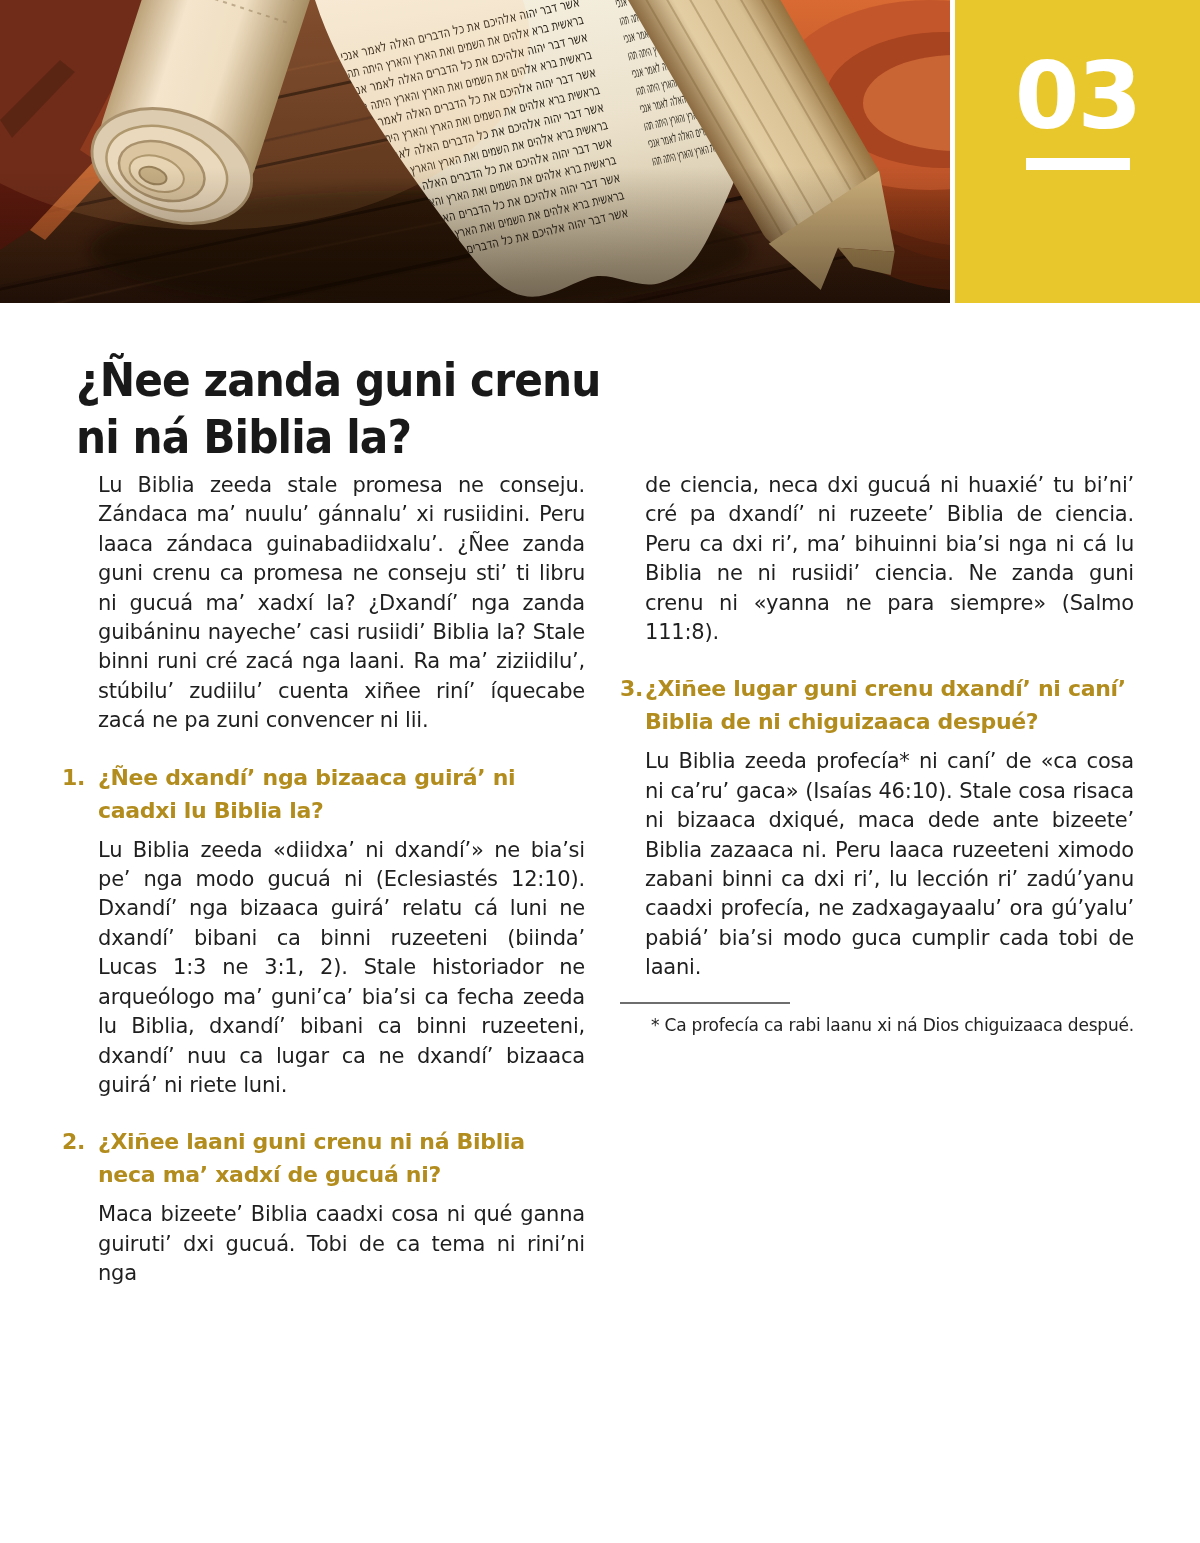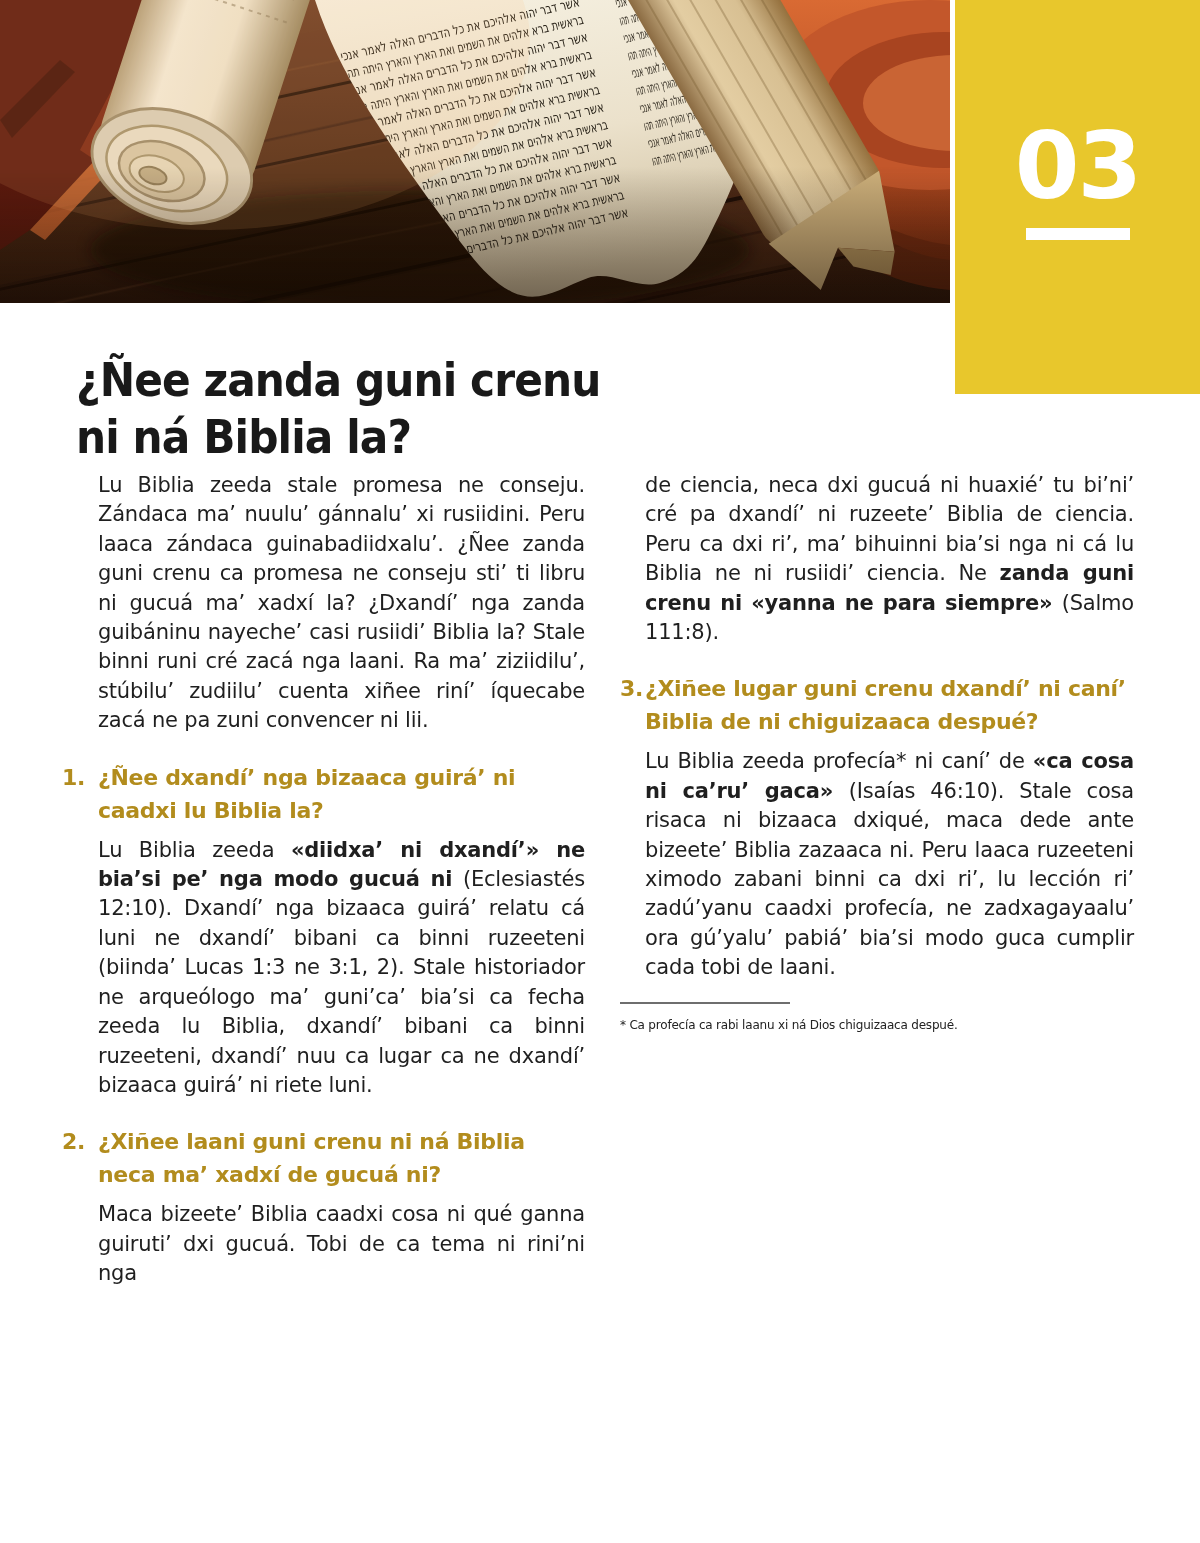--- a/index.html
+++ b/index.html
@@ -3,45 +3,45 @@
 <meta charset="utf-8">
 <style>
   html,body{margin:0;padding:0;background:#ffffff;}
   .page{position:relative;width:1200px;height:1543px;background:#ffffff;overflow:hidden;
         font-family:"DejaVu Sans","Liberation Sans",sans-serif;color:#1f1f1f;}
 
   
   .hero{position:absolute;top:0;left:0;width:1200px;height:303px;display:flex;}
   .hero-photo{width:950px;height:303px;display:block;}
   .hero-gap{width:5px;height:303px;background:#ffffff;}
-  .hero-badge{flex:1;height:394px;display:flex;flex-direction:column;align-items:center;
-              padding-top:120px;box-sizing:border-box;}
+  .hero-badge{flex:1;height:303px;display:flex;flex-direction:column;align-items:center;
+              padding-top:50px;box-sizing:border-box;}
   .badge-number{font-size:93px;font-weight:bold;color:#ffffff;line-height:1;letter-spacing:-2px;}
   .badge-bar{width:104px;height:12px;background:#ffffff;margin-top:15px;}
 
   
   .page-title{position:absolute;left:76px;top:352px;font-weight:bold;color:#191919;
               font-size:46px;line-height:57px;letter-spacing:-1px;
               transform:scaleX(0.92);transform-origin:left top;white-space:nowrap;}
 
   
   .col{position:absolute;top:471px;font-size:21px;line-height:29.4px;text-align:justify;
        letter-spacing:-0.2px;color:#1f1f1f;}
   .col-left{left:62px;width:523px;}
   .col-right{left:620px;width:514px;}
   .para{margin:0 0 19px 0;padding-left:36px;}
   .col-right .para{padding-left:25px;}
   .para.justify-last{text-align-last:justify;}
-  .b{font-weight:bold;}
+  .b{font-weight:normal;}
   .q-head{display:flex;color:#b28c1d;font-weight:bold;font-size:22px;line-height:33px;
           margin:25px 0 9px 0;text-align:left;letter-spacing:-0.3px;}
   .q-num{flex:0 0 36px;}
   .col-right .q-num{flex-basis:25px;}
   .footnote-rule{width:170px;border:0;border-top:2px solid #6e6e6e;margin:18px 0 0 0;}
-  .footnote{font-size:12px;line-height:23px;margin-top:10px;text-align:left;color:#222222;}
+  .footnote{font-size:17px;line-height:23px;margin-top:10px;text-align:right;color:#222222;}
 </style>
 </head>
 <body>
 
 <div class="page">
 
   <div class="hero">
 
     <svg class="hero-photo" viewBox="0 0 950 303" preserveAspectRatio="none" aria-hidden="true">
       <defs>

